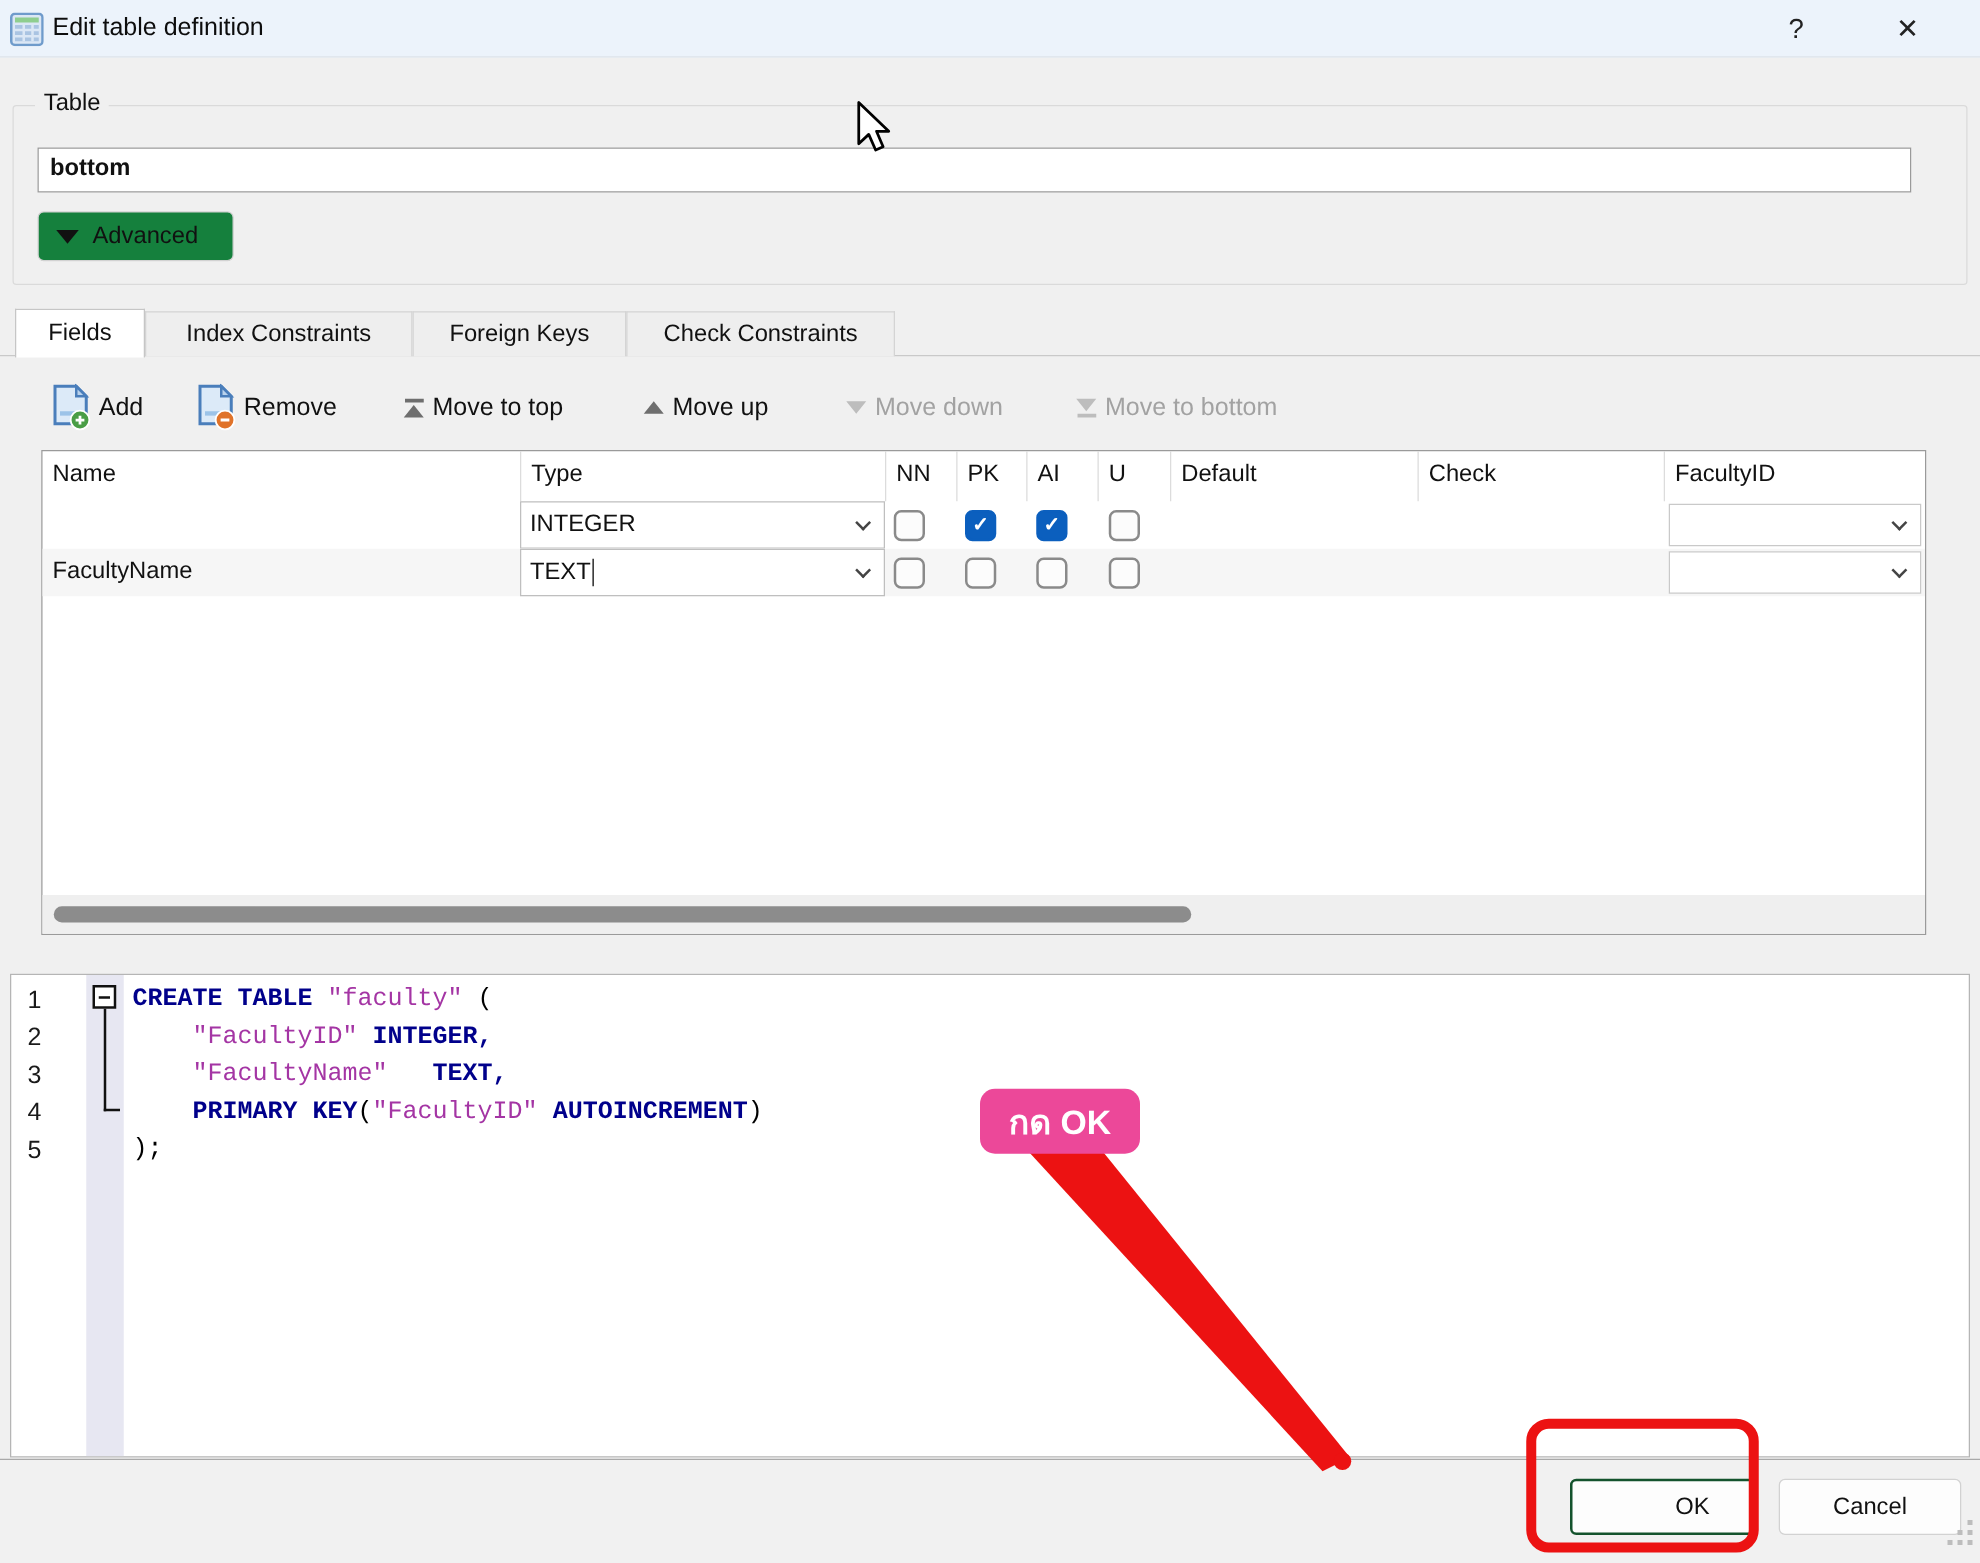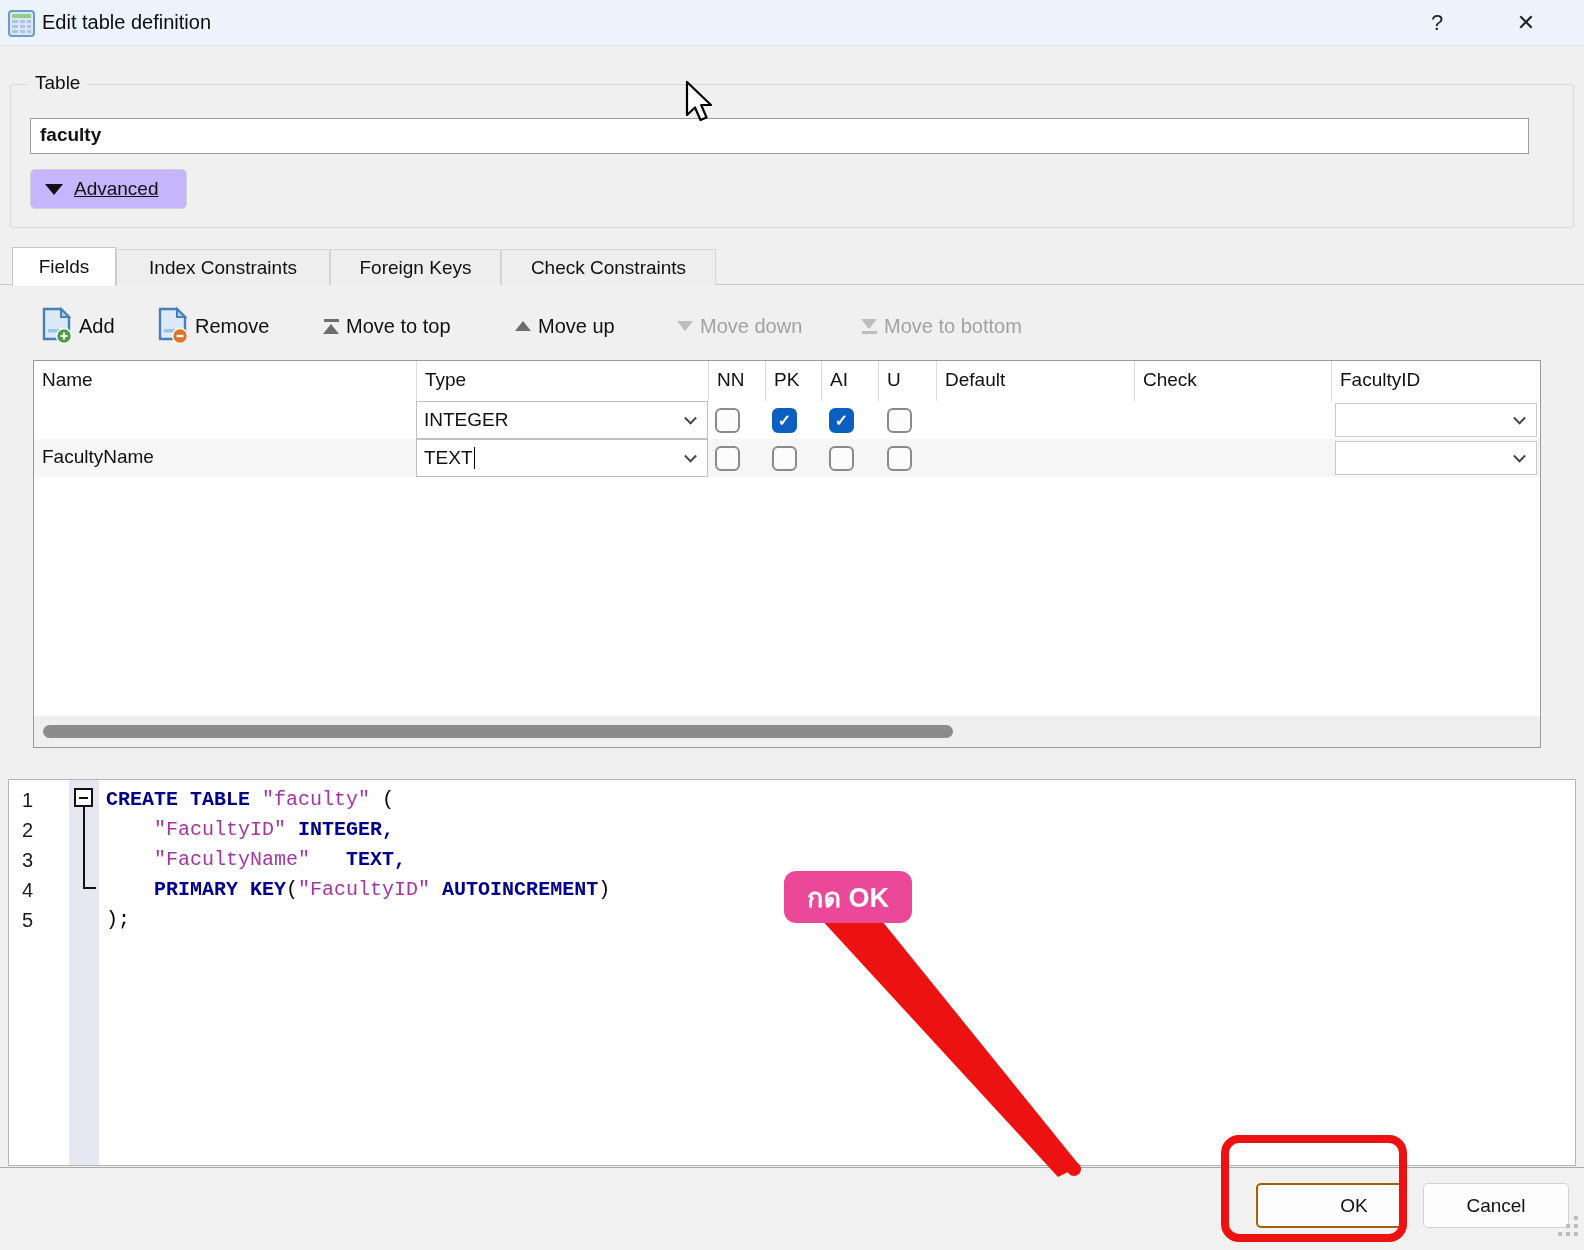--- a/index.html
+++ b/index.html
@@ -10,21 +10,21 @@
 
   
   .titlebar { position:absolute; left:0; top:0; width:1584px; height:46px; background:#ecf3fb; border-bottom:1px solid #dde3ea; }
   .title-text { position:absolute; left:42px; top:11px; font-size:20px; color:#0d0d0d; }
   .tb-btn { position:absolute; top:6px; width:46px; height:34px; text-align:center; line-height:34px; font-size:22px; color:#222; cursor:default; }
 
   
   .groupbox { position:absolute; left:10px; top:84px; width:1564px; height:144px; border:1px solid #dadada; border-radius:3px; }
   .groupbox-label { position:absolute; left:28px; top:72px; background:#f0f0f0; padding:0 7px; font-size:19px; }
   .text-input { position:absolute; left:30px; top:118px; width:1499px; height:36px; background:#fff; border:1px solid #9a9a9a; font-size:19px; font-weight:bold; padding:5px 9px; font-family:"Liberation Sans",sans-serif; }
-  .adv-btn { position:absolute; left:30px; top:169px; width:157px; height:40px; background:#c4b5fd; border:1px solid #d2d2d2; border-radius:5px; display:flex; align-items:center; gap:11px; padding-left:14px; font-size:19px;text-decoration:underline; }
+  .adv-btn { position:absolute; left:30px; top:169px; width:157px; height:40px; background:#15803d; border:1px solid #d2d2d2; border-radius:5px; display:flex; align-items:center; gap:11px; padding-left:14px; font-size:19px; }
   .tri-down-black { width:0; height:0; border-left:9px solid transparent; border-right:9px solid transparent; border-top:11px solid #111; }
 
   
   .tabline { position:absolute; left:0; top:284px; width:1584px; height:1px; background:#c9c9c9; }
   .tab { position:absolute; top:249px; height:36px; background:#eeeeee; border:1px solid #d4d4d4; border-bottom:none; display:flex; align-items:center; justify-content:center; font-size:19px; z-index:1; }
   .tab.active { top:247px; height:39px; background:#ffffff; border:1px solid #c6c6c6; border-bottom:none; z-index:3; }
 
   
   .toolbtn { position:absolute; top:303px; height:46px; display:flex; align-items:center; gap:6px; font-size:20px; }
   .toolbtn.disabled { color:#a2a2a2; }
@@ -57,21 +57,21 @@
   .idq { color:#a435a4; }
   .pl { color:#000; }
   .foldbox { position:absolute; left:65px; top:8px; width:19px; height:19px; background:#fff; border:2px solid #111; }
   .foldbox::after { content:""; position:absolute; left:3px; top:6.5px; width:9px; height:2px; background:#111; }
   .foldv { position:absolute; left:74px; top:27px; width:2px; height:82px; background:#111; }
   .foldh { position:absolute; left:74px; top:107px; width:13px; height:2px; background:#111; }
 
   
   .footer { position:absolute; left:0; top:1167px; width:1584px; height:83px; background:#f1f1f1; border-top:1px solid #a9a9a9; }
   .btn { position:absolute; top:15px; height:45px; background:#fdfdfd; border:1px solid #d2d2d2; border-radius:5px; font-size:19px; display:flex; align-items:center; justify-content:center; }
-  .btn.default { border:2px solid #a16207;padding-left:48px; }
+  .btn.default { border:2px solid #14532d;padding-left:48px; }
   .grip { position:absolute; left:1558px; top:1216px; width:22px; height:22px; }
   .grip i { position:absolute; width:4px; height:4px; background:#bdbdbd; }
 
   
   .note-bubble { position:absolute; left:784px; top:871px; width:128px; height:52px; background:#ec4899; border-radius:12px; display:flex; align-items:center; justify-content:center; color:#fff; font-size:27px; font-weight:bold; z-index:90; }
   .note-rect { position:absolute; left:1221px; top:1135px; width:186px; height:107px; border:8px solid #ec1212; border-radius:18px; z-index:90; pointer-events:none; }
   .note-tail { position:absolute; left:790px; top:916px; z-index:89; pointer-events:none; }
   .cursor { position:absolute; left:684px; top:80px; z-index:95; pointer-events:none; }
 </style>
 </head>
@@ -89,21 +89,21 @@
       <rect x="10" y="9" width="2" height="14" fill="#dbe7f5"></rect>
       <rect x="17" y="9" width="2" height="14" fill="#dbe7f5"></rect>
     </svg>
     <div class="title-text">Edit table definition</div>
     <div class="tb-btn" style="left:1414px;">?</div>
     <div class="tb-btn" style="left:1503px;">✕</div>
   </div>
 
   <div class="groupbox"></div>
   <div class="groupbox-label">Table</div>
-  <div class="text-input">faculty</div>
+  <div class="text-input">bottom</div>
   <div class="adv-btn">
     <span class="tri-down-black"></span>
     <span>Advanced</span>
   </div>
 
   <div class="tabline"></div>
   <div class="tab active" style="left:12px;width:104px;">Fields</div>
   <div class="tab" style="left:116px;width:214px;">Index Constraints</div>
   <div class="tab" style="left:330px;width:171px;">Foreign Keys</div>
   <div class="tab" style="left:501px;width:215px;">Check Constraints</div>

